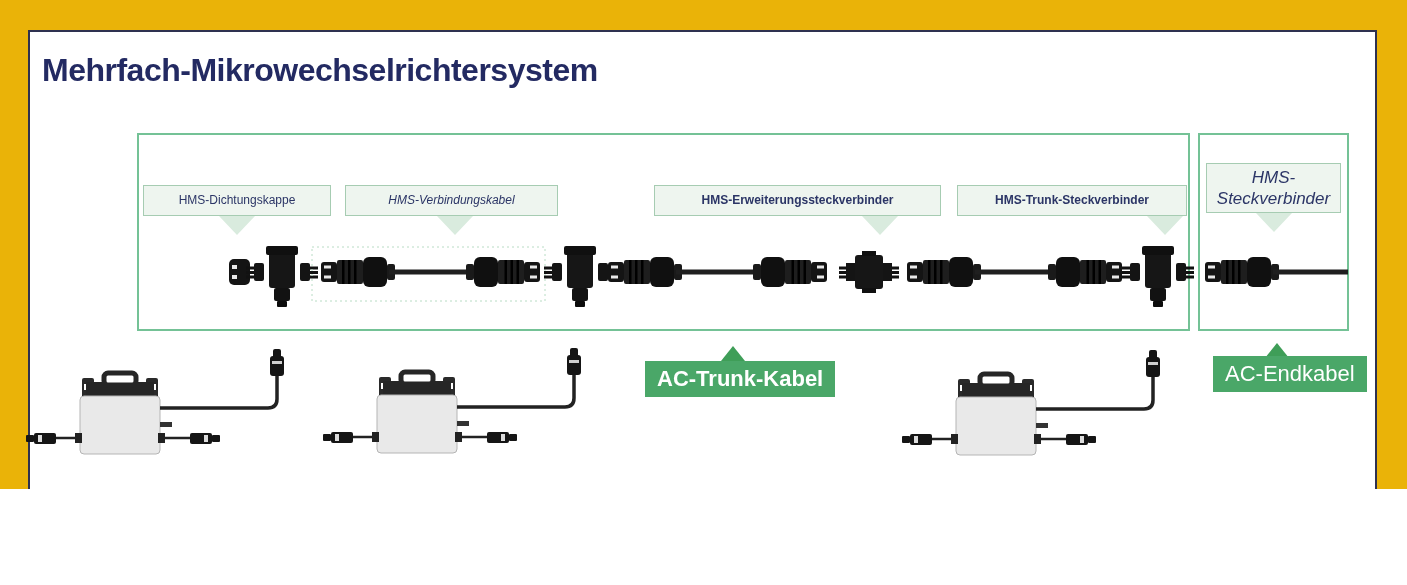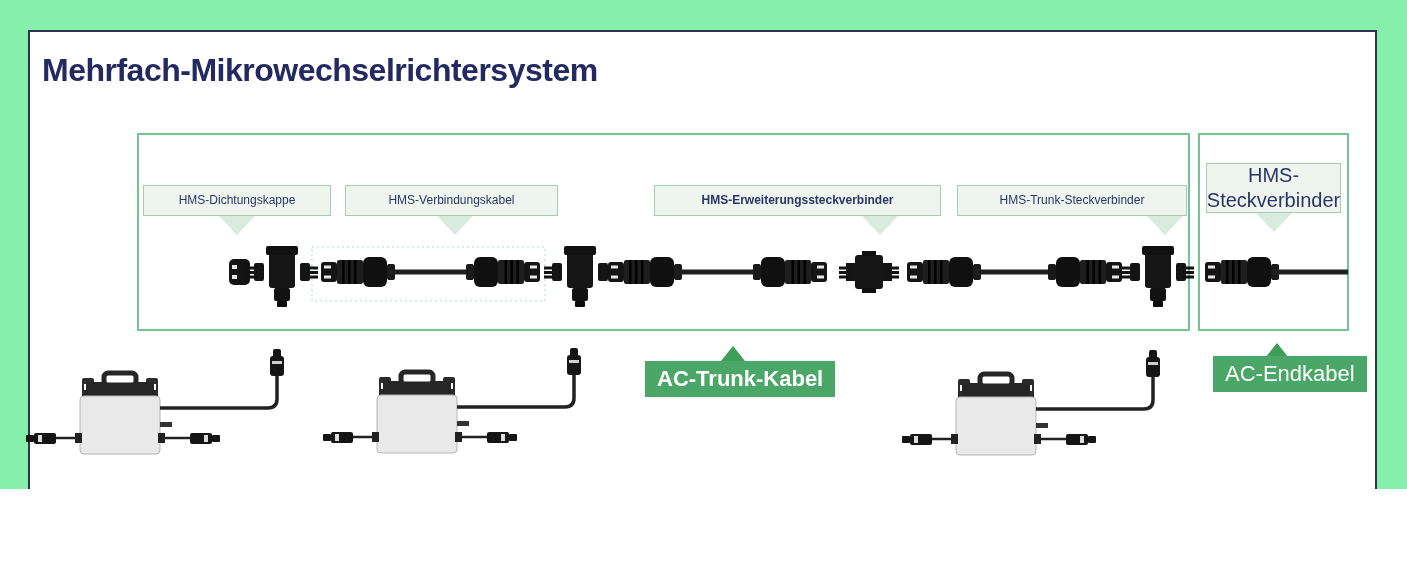--- a/index.html
+++ b/index.html
@@ -1,36 +1,36 @@
 <!DOCTYPE html>
 <html><head>
 <meta charset="utf-8">
 <style>
   * { margin:0; padding:0; box-sizing:border-box; }
   body { background:#fff; font-family:"Liberation Sans", sans-serif; }
-  .canvas { position:relative; width:1407px; height:489px; background:#86efac; overflow:hidden; }
+  .canvas { position:relative; width:1407px; height:489px; background:#eab308; overflow:hidden; }
 
   .frame { position:absolute; left:28px; top:30px; width:1349px; height:478px;
            border:2px solid #2e3150; background:#fff; }
 
   .title { position:absolute; left:42px; top:52px; font-size:32px; line-height:36px;
            font-weight:bold; color:#232a62; letter-spacing:-0.5px; white-space:nowrap; }
 
   .gbox { position:absolute; border:2px solid #74c296; background:#fff; }
   .gbox.big   { left:137px;  top:133px; width:1053px; height:198px; }
   .gbox.small { left:1198px; top:133px; width:151px;  height:198px; }
 
   .clabel { position:absolute; background:#eef5ef; border:1px solid #a6ccb2; color:#2b3566;
             font-size:12px; display:flex; align-items:center; justify-content:center;
             text-align:center; line-height:1.25; }
   .clabel.l0 { left:143px;  top:185px; width:188px; height:31px; }
-  .clabel.l1 { left:345px;  top:185px; width:213px; height:31px; }
+  .clabel.l1 { left:345px;  top:185px; width:213px; height:31px;font-style:italic; }
   .clabel.l2 { left:654px;  top:185px; width:287px; height:31px;font-weight:bold; }
-  .clabel.l3 { left:957px;  top:185px; width:230px; height:31px; }
-  .clabel.l4 { left:1206px; top:163px; width:135px; height:50px; font-size:20px; padding:0 6px; }
+  .clabel.l3 { left:957px;  top:185px; width:230px; height:31px;font-weight:bold; }
+  .clabel.l4 { left:1206px; top:163px; width:135px; height:50px; font-size:17px; padding:0 6px;font-style:italic; }
 
   .ptr { position:absolute; width:36px; height:19px; background:#d9ebde;
          clip-path:polygon(0 0, 100% 0, 50% 100%); }
   .ptr.p0 { left:219px;  top:216px; }
   .ptr.p1 { left:437px;  top:216px; }
   .ptr.p2 { left:862px;  top:216px; }
   .ptr.p3 { left:1147px; top:216px; }
   .ptr.p4 { left:1256px; top:213px; }
 
   .arrow-up { position:absolute; width:24px; height:15px; background:#3f9e58;

